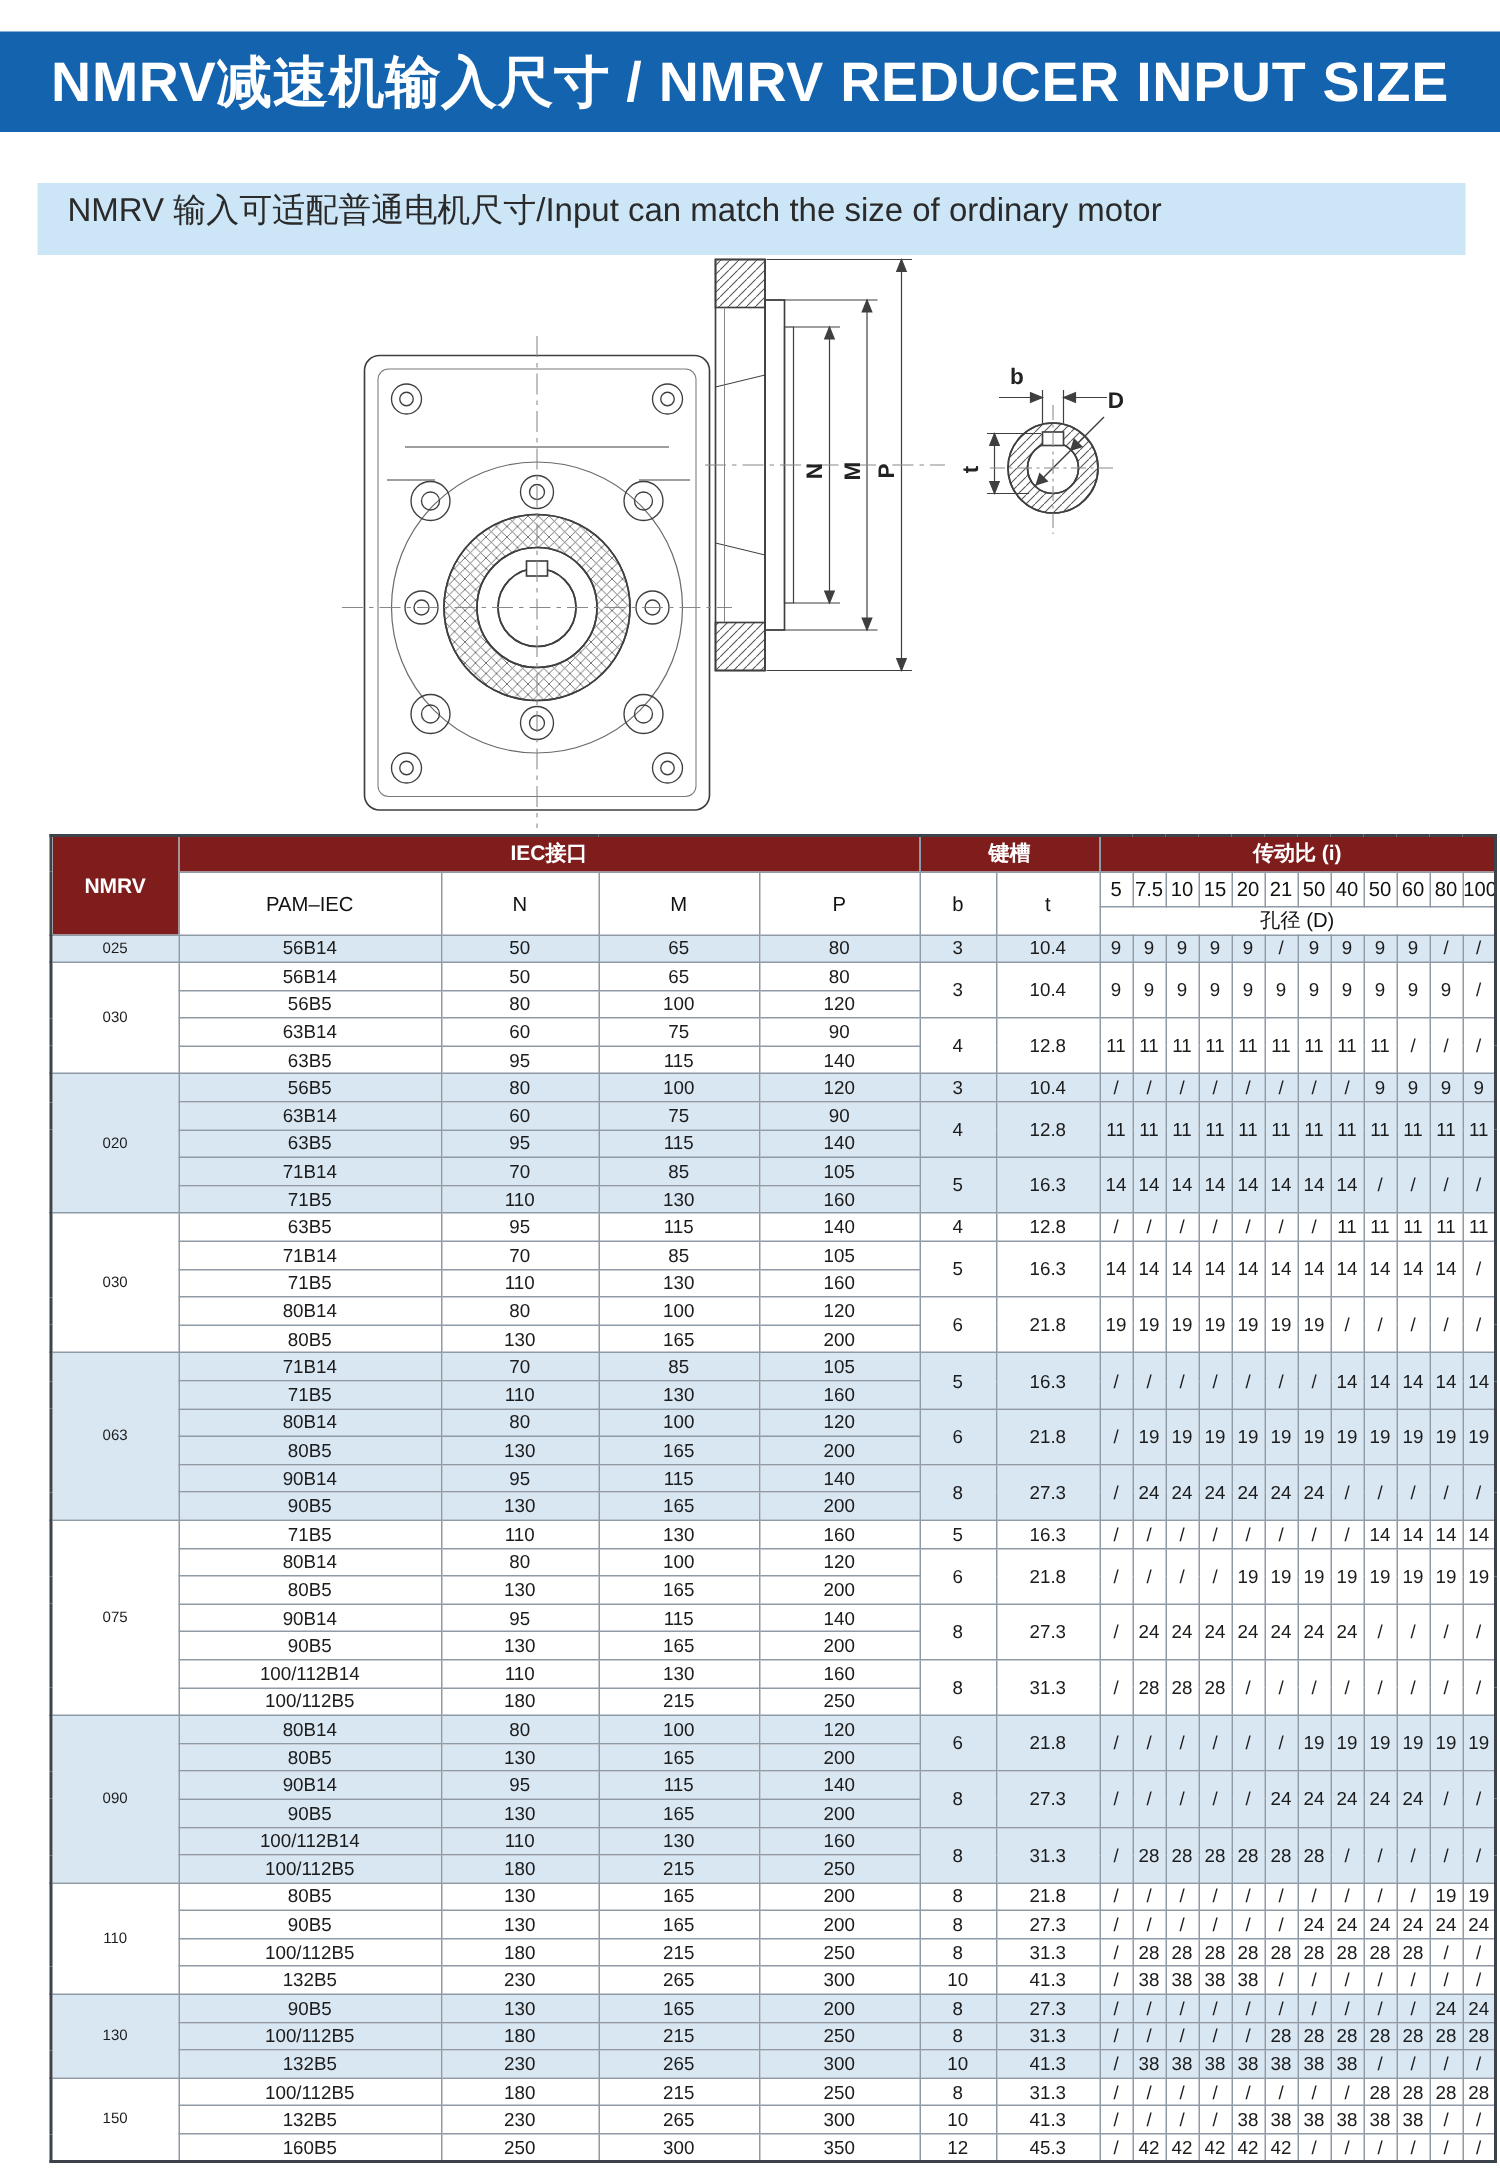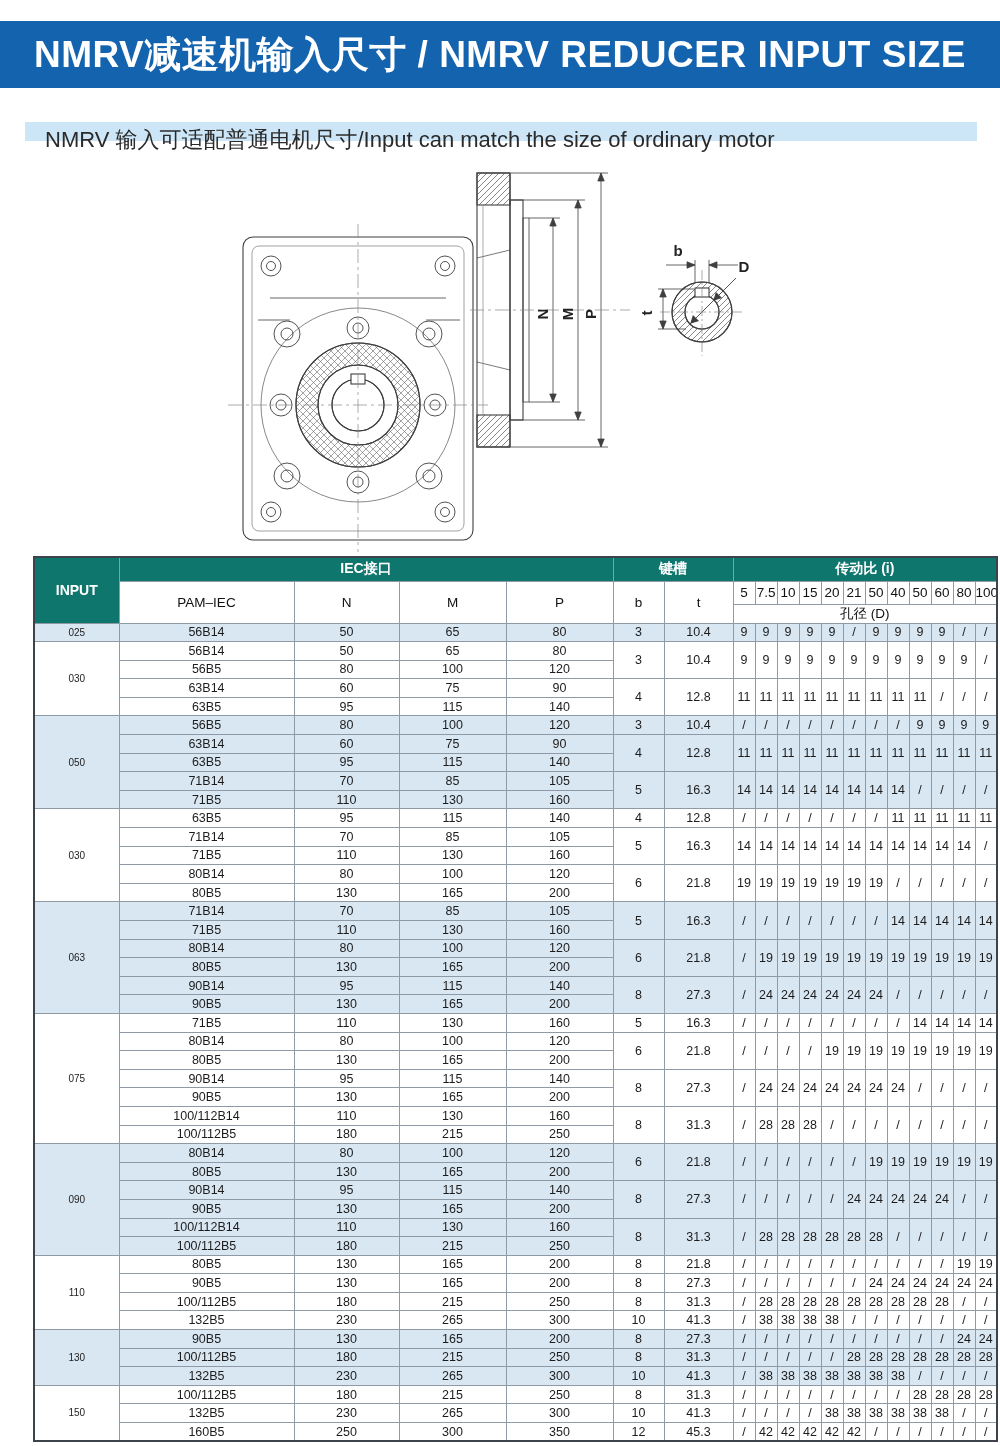--- a/index.html
+++ b/index.html
@@ -7,38 +7,38 @@
     width:1000px;height:1446px;position:relative;background:#fff;
     font-family:"Liberation Sans","DejaVu Sans",sans-serif;color:#222;
     overflow:hidden;
   }
   .banner{
     position:absolute;left:0;top:21px;width:1000px;height:67px;
     background:#1463ae;color:#fff;font-weight:bold;font-size:37px;
     line-height:67px;text-align:center;white-space:nowrap;letter-spacing:0.5px;
   }
   .subtitle{
-    position:absolute;left:25px;top:122px;width:932px;height:19px;
+    position:absolute;left:25px;top:122px;width:932px;height:48px;
     background:#cde6f7;font-size:22px;line-height:35px;padding-left:20px;
     color:#2a2a2a;
   }
   .drawing{position:absolute;left:30px;top:162px;width:940px;height:392px;}
   .drawing text{font-family:"Liberation Sans","DejaVu Sans",sans-serif;font-weight:bold;font-size:15px;fill:#222;}
   table.spec{
     position:absolute;left:33px;top:556px;width:964px;
     border-collapse:collapse;table-layout:fixed;
     border:2px solid #3c434b;
   }
   table.spec th,table.spec td{
     border:1px solid #8e9aa6;text-align:center;vertical-align:middle;
     padding:0;overflow:hidden;white-space:nowrap;
   }
   thead tr.hr1{height:24px;} thead tr.hr2{height:23px;} thead tr.hr3{height:19px;}
   tbody tr{height:18.6px;}
-  .hblue{background:#0f766e;color:#fff;font-weight:bold;font-size:14px;border:1px solid #cfe4f4;}
+  .hblue{background:#7f1d1d;color:#fff;font-weight:bold;font-size:14px;border:1px solid #cfe4f4;}
   .hwhite{background:#fff;font-weight:400;font-size:13.5px;color:#111;}
   tbody td{font-size:12.5px;color:#1c1c1c;background:#fff;}
   td.nmrvcell{font-size:10px;}
   td.shade{background:#d9e7f3;}
   tr.gfirst>td{border-top:1.5px solid #5a6672;}
 </style>
 </head>
 <body>
 
 <div class="banner">NMRV减速机输入尺寸 / NMRV REDUCER INPUT SIZE</div>
@@ -194,21 +194,21 @@
       <col style="width: 22px;">
       <col style="width: 22px;">
       <col style="width: 22px;">
       <col style="width: 22px;">
       <col style="width: 22px;">
       <col style="width: 22px;">
       <col style="width: 22px;">
     </colgroup>
     <thead>
       <tr class="hr1">
-        <th rowspan="3" class="hblue">INPUT</th>
+        <th rowspan="3" class="hblue">NMRV</th>
         <th colspan="4" class="hblue">IEC接口</th>
         <th colspan="2" class="hblue">键槽</th>
         <th colspan="12" class="hblue">传动比 (i)</th>
       </tr>
       <tr class="hr2">
         <th rowspan="2" class="hwhite">PAM–IEC</th>
         <th rowspan="2" class="hwhite">N</th>
         <th rowspan="2" class="hwhite">M</th>
         <th rowspan="2" class="hwhite">P</th>
         <th rowspan="2" class="hwhite">b</th>
@@ -299,21 +299,21 @@
         <td rowspan="2">/</td>
         <td rowspan="2">/</td>
       </tr>
       <tr>
         <td>63B5</td>
         <td>95</td>
         <td>115</td>
         <td>140</td>
       </tr>
       <tr class="gfirst">
-        <td rowspan="5" class="nmrvcell shade">050</td>
+        <td rowspan="5" class="nmrvcell shade">020</td>
         <td class="shade">56B5</td>
         <td class="shade">80</td>
         <td class="shade">100</td>
         <td class="shade">120</td>
         <td rowspan="1" class="shade">3</td>
         <td rowspan="1" class="shade">10.4</td>
         <td rowspan="1" class="shade">/</td>
         <td rowspan="1" class="shade">/</td>
         <td rowspan="1" class="shade">/</td>
         <td rowspan="1" class="shade">/</td>

